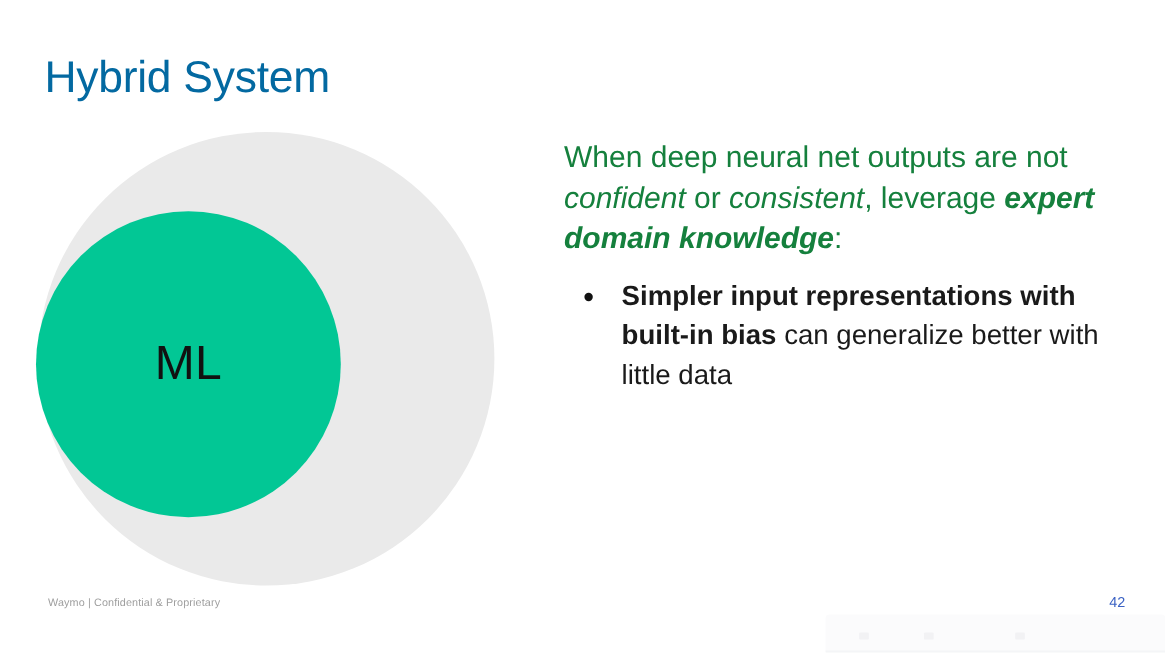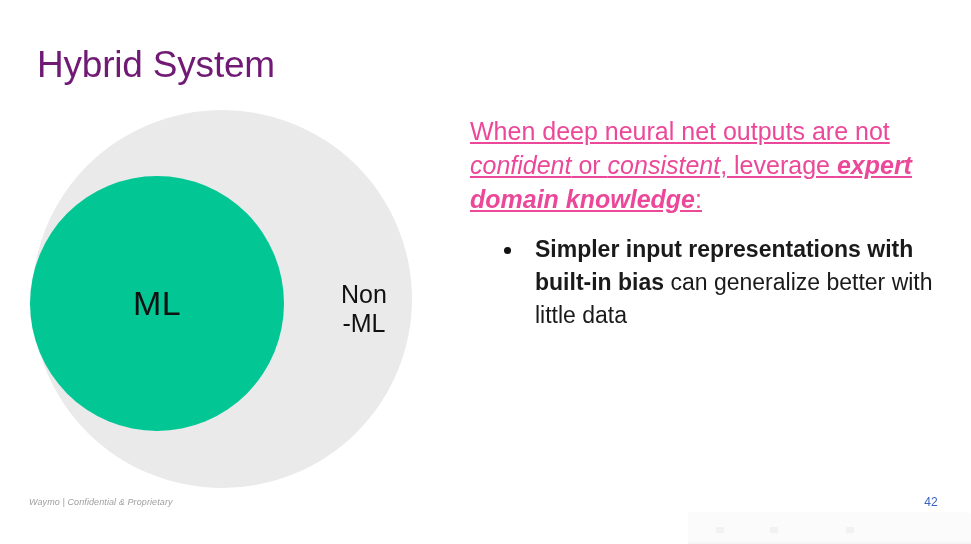--- a/index.html
+++ b/index.html
@@ -21,21 +21,21 @@
 
   
   #slide-title {
     position: absolute;
     left: 37px;
     top: 42px;
     font-size: 37px;
     line-height: 46px;
     font-weight: 400;
     letter-spacing: -0.2px;
-    color: #701a75;
+    color: #0369a1;
     white-space: nowrap;
   }
 
   
   .venn {
     position: absolute;
     left: 0px;
     top: 100px;
     width: 440px;
     height: 400px;
@@ -60,21 +60,21 @@
   }
   .venn-label-ml {
     position: absolute;
     left: 30px;
     top: 76px;
     width: 254px;
     height: 255px;
     display: flex;
     align-items: center;
     justify-content: center;
-    font-size: 34px;
+    font-size: 40px;
     font-weight: 400;
     color: #111111;
     letter-spacing: 0.3px;
   }
   .venn-label-nonml {
     position: absolute;
     left: 316px;
     top: 180px;
     width: 96px;
     text-align: center;
@@ -87,31 +87,30 @@
   
   .body-col {
     position: absolute;
     left: 470px;
     top: 114px;
     width: 485px;
   }
   .lede {
     font-size: 25px;
     line-height: 34px;
-    color: #ec4899;
+    color: #15803d;
     font-weight: 400;
     margin: 0 0 14px 0;
-    text-decoration: underline;
   }
   .lede .it { font-style: italic; }
   .lede .bi { font-style: italic; font-weight: 700; }
 
   ul.bullets {
     list-style: none;
-    margin: 17px;
+    margin: 0;
     padding: 0;
   }
   ul.bullets > li {
     position: relative;
     padding-left: 48px;
     font-size: 23px;
     line-height: 33px;
     color: #1a1a1a;
     font-weight: 400;
     margin-bottom: 1px;
@@ -123,28 +122,27 @@
     width: 7px;
     height: 7px;
     border-radius: 50%;
     background: #111111;
   }
   ul.bullets > li .b { font-weight: 700; }
 
   
   #footer-note {
     position: absolute;
-    left: 29px;
+    left: 40px;
     top: 496px;
     font-size: 9px;
     line-height: 12px;
     color: #9e9e9e;
     font-weight: 400;
     letter-spacing: 0.1px;
-    font-style: italic;
   }
   #page-number {
     position: absolute;
     left: 916px;
     top: 495px;
     width: 30px;
     text-align: center;
     font-size: 12px;
     color: #3b62c4;
     font-weight: 400;
@@ -184,24 +182,20 @@
 <body>
 
 <div id="slide">
 
   <div id="slide-title">Hybrid System</div>
 
   <div class="venn">
     <div class="venn-outer"></div>
     <div class="venn-inner"></div>
     <div class="venn-label-ml">ML</div>
-    <div class="venn-label-nonml">
-      <div>Non</div>
-      <div>-ML</div>
-    </div>
   </div>
 
   <div class="body-col">
 
     <p class="lede"><span>When deep neural net outputs are not </span><span class="it">confident</span><span> or </span><span class="it">consistent</span><span>, leverage </span><span class="bi">expert domain knowledge</span><span>:</span></p>
 
     <ul class="bullets">
       <li>
         <span class="dot"></span><span class="b">Simpler input representations with built-in bias</span><span> can generalize better with little data</span>
       </li>

